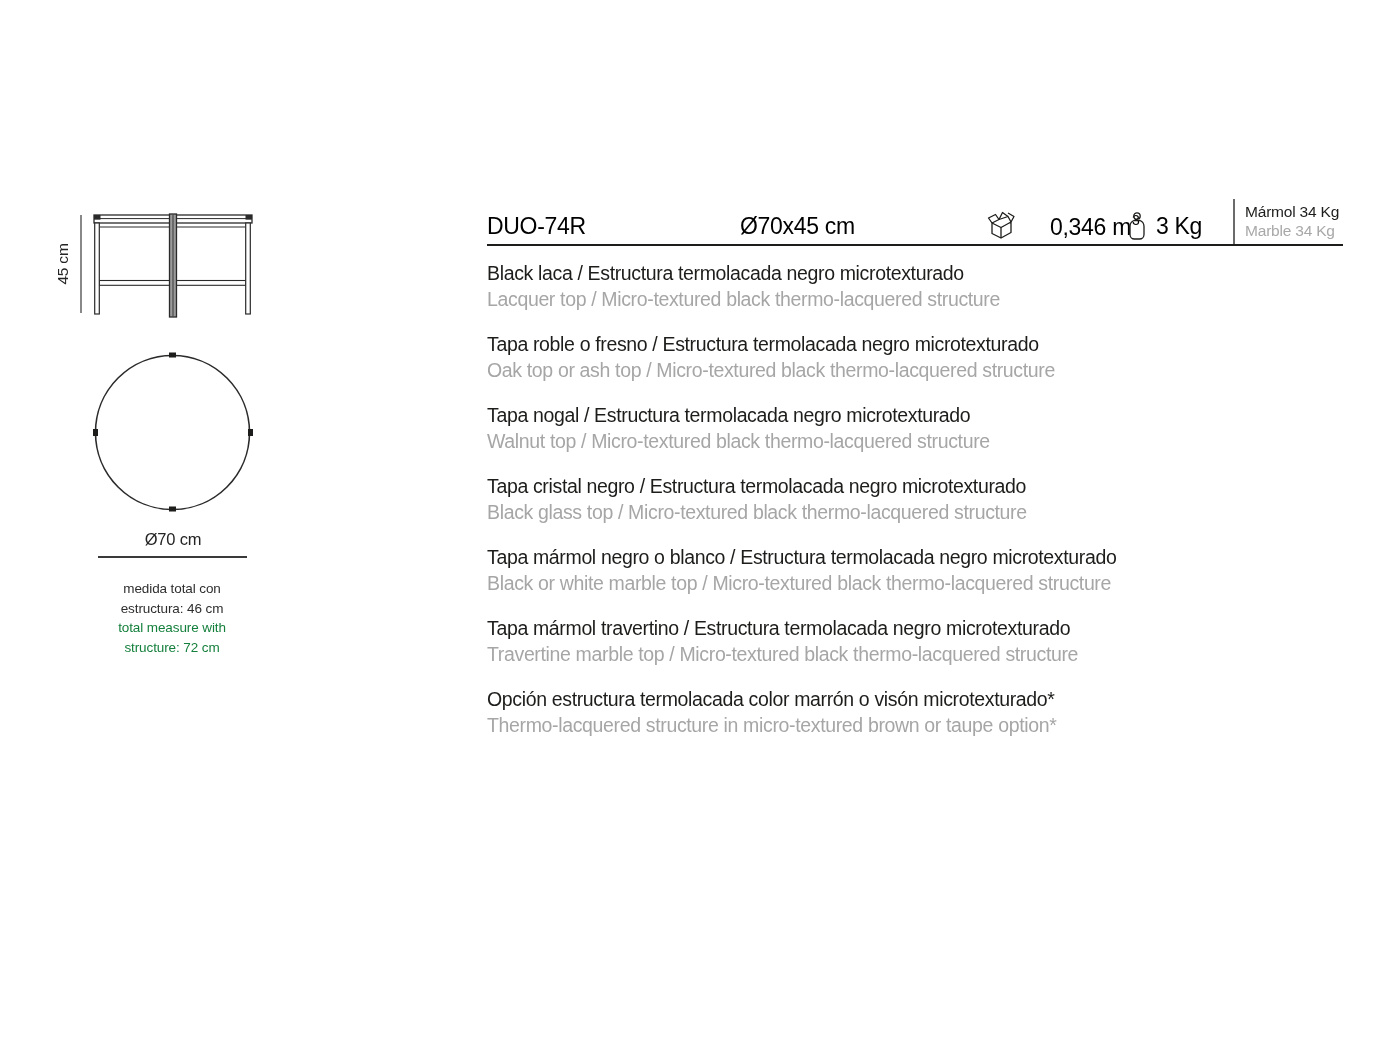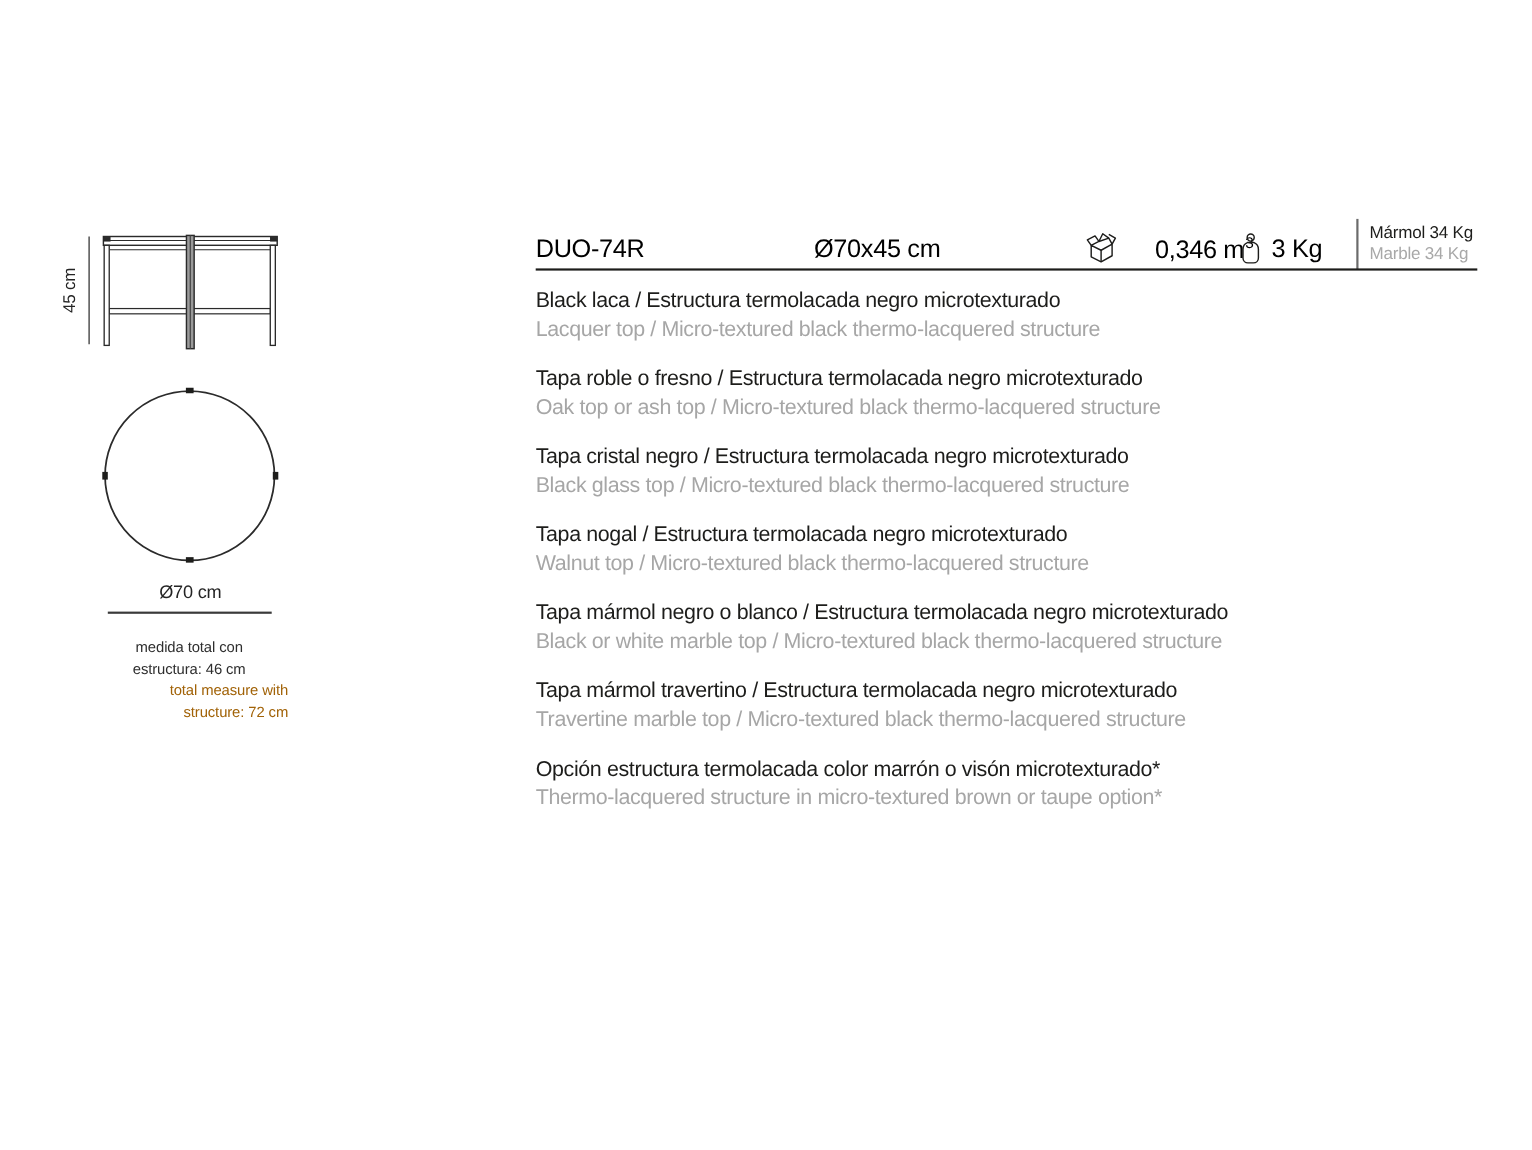--- a/index.html
+++ b/index.html
@@ -9,21 +9,21 @@
 
   
   #side-view   { left:55px;  top:205px; }
   #top-view    { left:88px;  top:348px; }
   #diam-label  { left:103px; top:530px; width:140px; text-align:center;
                  font-size:16.5px; letter-spacing:-0.2px; color:#242424; }
   #diam-line   { left:98px;  top:556px; width:149px; height:1.5px; background:#3a3a3a; }
   #caption     { left:82px;  top:579px; width:180px; text-align:center;
                  font-size:13.5px; line-height:19.6px; letter-spacing:-0.1px; }
   .cap-es { color:#2e2e2e; }
-  .cap-en { color:#a16207;text-align:right; }
+  .cap-en { color:#15803d; }
 
   
   .hline { font-size:23px; letter-spacing:-0.3px; color:#000000; white-space:nowrap; }
   #model       { left:487px;  top:213px; }
   #dims        { left:740px;  top:213px; }
   #pkg-icon    { left:986px;  top:207px; }
   #volume      { left:1050px; top:213px; }
   #wt-icon     { left:1126px; top:211px; }
   #weight      { left:1156px; top:213px; }
   #vdivider    { left:1233px; top:199px; width:1.5px; height:46px; background:#6b6b6b; }
@@ -126,26 +126,26 @@
 <div id="options" class="abs">
   <div class="opt">
     <div class="es">Black laca / Estructura termolacada negro microtexturado</div>
     <div class="en">Lacquer top / Micro-textured black thermo-lacquered structure</div>
   </div>
   <div class="opt">
     <div class="es">Tapa roble o fresno / Estructura termolacada negro microtexturado</div>
     <div class="en">Oak top or ash top / Micro-textured black thermo-lacquered structure</div>
   </div>
   <div class="opt">
+    <div class="es">Tapa nogal / Estructura termolacada negro microtexturado</div>
+    <div class="en">Walnut top / Micro-textured black thermo-lacquered structure</div>
+  </div>
+  <div class="opt">
     <div class="es">Tapa cristal negro / Estructura termolacada negro microtexturado</div>
     <div class="en">Black glass top / Micro-textured black thermo-lacquered structure</div>
-  </div>
-  <div class="opt">
-    <div class="es">Tapa nogal / Estructura termolacada negro microtexturado</div>
-    <div class="en">Walnut top / Micro-textured black thermo-lacquered structure</div>
   </div>
   <div class="opt">
     <div class="es">Tapa mármol negro o blanco / Estructura termolacada negro microtexturado</div>
     <div class="en">Black or white marble top / Micro-textured black thermo-lacquered structure</div>
   </div>
   <div class="opt">
     <div class="es">Tapa mármol travertino / Estructura termolacada negro microtexturado</div>
     <div class="en">Travertine marble top / Micro-textured black thermo-lacquered structure</div>
   </div>
   <div class="opt">

